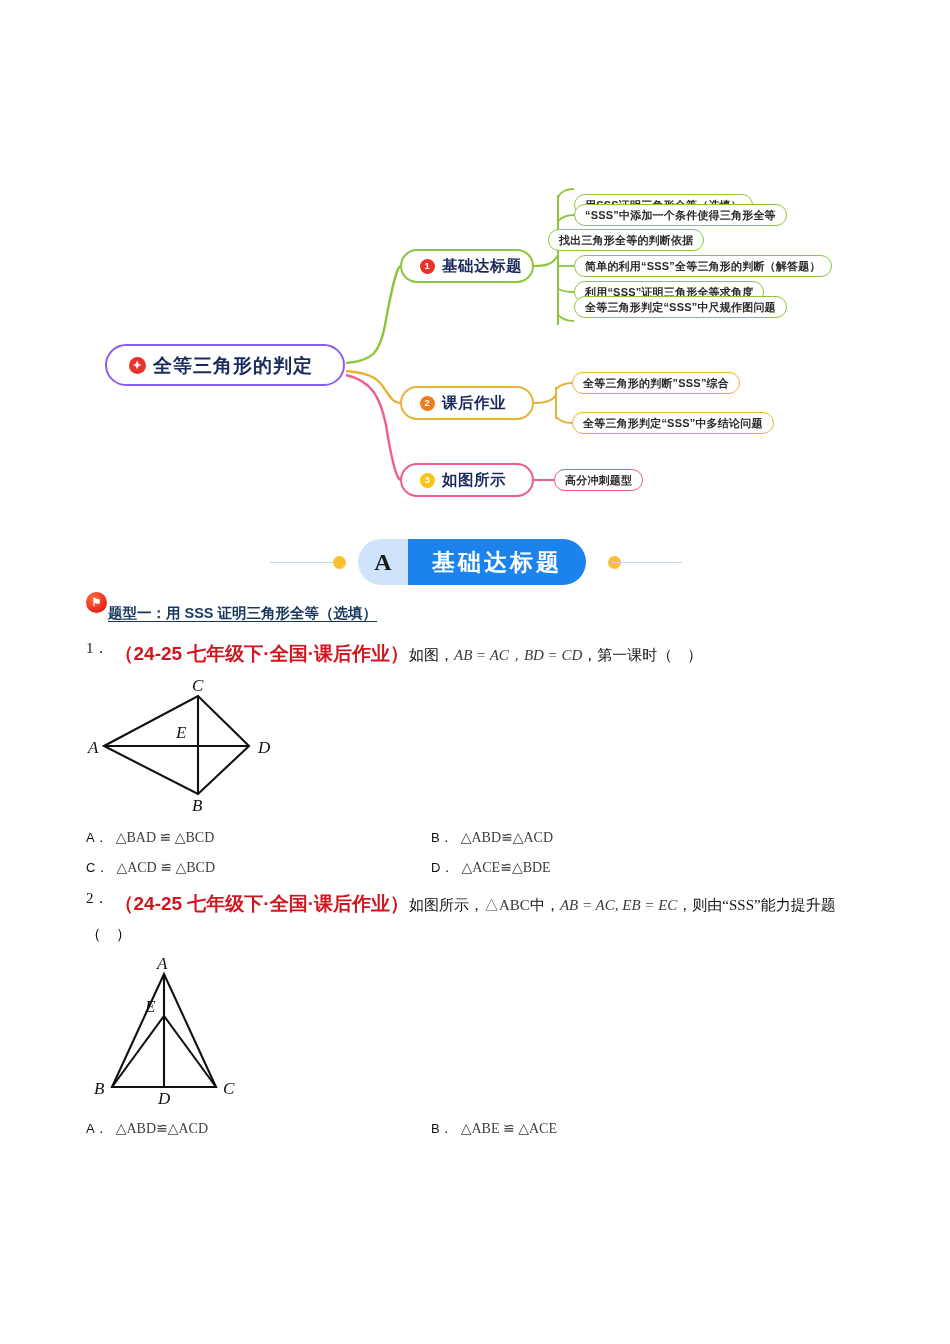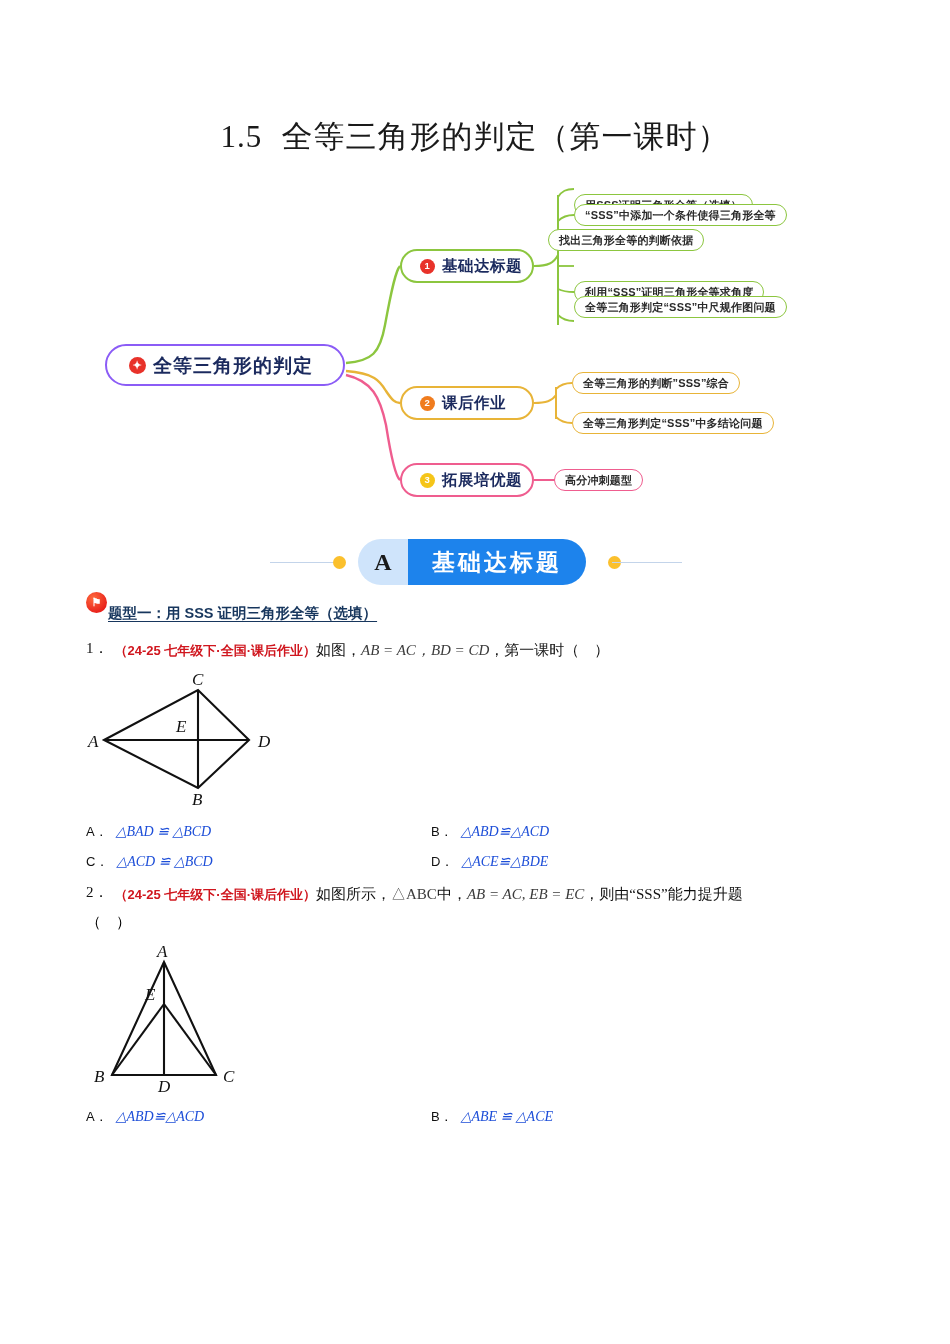--- a/index.html
+++ b/index.html
@@ -137,51 +137,47 @@
     background:radial-gradient(circle at 35% 30%, #ff6a3d 0%, #e8201a 75%);
     display:flex; align-items:center; justify-content:center;
     color:#fff; font-size:11px; line-height:1;
   }
 
   .qline {
     font-family:"Liberation Serif", serif;
     font-size:15px; color:#111; line-height:1.55;
     margin:0;
   }
-  .qline .src { color:#d0161e; font-weight:bold; font-family:"Liberation Sans", sans-serif; font-size:13px; }
+  .qline .src { color:#d0161e; font-weight:bold; font-family:"Liberation Sans", sans-serif; font-size:19px; }
   .math { font-family:"Liberation Serif", serif; font-style:italic; color:#3b3b3b; }
   .qnum { font-family:"Liberation Serif", serif; font-size:15px; color:#111; }
 
   .q-row { display:flex; align-items:flex-start; gap:6px; }
   .q-row .qnum { flex:0 0 auto; padding-top:0px; }
   .q-body { flex:1 1 auto; }
 
   .cont-line { margin:6px 0 0 0; font-family:"Liberation Serif", serif; font-size:15px; }
 
   .figure { margin:10px 0 0 0; }
 
   .opts { margin-top:12px; }
   .opt-row { display:flex; margin-bottom:12px; }
   .opt {
     width:345px; display:flex; align-items:baseline; gap:8px;
     font-family:"Liberation Serif", serif; font-size:14px;
   }
   .opt .lbl { font-family:"Liberation Sans", sans-serif; font-size:13px; color:#111; }
-  .opt .val { font-style:italic; color:#1d4ed8; white-space:nowrap; }
+  .opt .val { color:#404040; white-space:nowrap; }
   .tri { font-style:normal; }
 </style>
 </head>
 <body>
 
 <div class="page">
 
-  <div class="doc-title">
-    <span class="num">1.5</span>&nbsp;
-    <span>全等三角形的判定（第一课时）</span>
-  </div>
 
   <div class="mindmap">
     <svg width="800" height="340">
 
       <path d="M266,188 C292,186 300,178 305,150 C312,112 316,95 320,91" fill="none" stroke="#8cc63f" stroke-width="2.4"></path>
 
       <path d="M266,196 C294,198 300,206 306,216 C312,225 315,228 320,228" fill="none" stroke="#e8b438" stroke-width="2.4"></path>
 
       <path d="M266,200 C292,206 300,222 306,250 C312,288 316,302 320,305" fill="none" stroke="#ef5d8f" stroke-width="2.4"></path>
 
@@ -210,26 +206,27 @@
     <div class="node lv1 green">
       <span class="badge b1">1</span>
       <span>基础达标题</span>
     </div>
     <div class="node lv1 orange">
       <span class="badge b2">2</span>
       <span>课后作业</span>
     </div>
     <div class="node lv1 pink">
       <span class="badge b3">3</span>
-      <span>拓展培优题</span>
+      <span>如图所示</span>
     </div>
 
     <div class="leaf green" style="left:494px; top:3px;margin-top:16px;">用SSS证明三角形全等（选填）</div>
     <div class="leaf green" style="left:494px; top:29px;text-align:center;">“SSS”中添加一个条件使得三角形全等</div>
     <div class="leaf green" style="left:468px; top:54px;">找出三角形全等的判断依据</div>
+    <div class="leaf green" style="left:494px; top:80px;">简单的利用“SSS”全等三角形的判断（解答题）</div>
     <div class="leaf green" style="left:494px; top:106px;">利用“SSS”证明三角形全等求角度</div>
     <div class="leaf green" style="left:494px; top:121px;">全等三角形判定“SSS”中尺规作图问题</div>
 
     <div class="leaf orange" style="left:492px; top:197px;">全等三角形的判断”SSS”综合</div>
     <div class="leaf orange" style="left:492px; top:237px;">全等三角形判定“SSS”中多结论问题</div>
 
     <div class="leaf pink" style="left:474px; top:294px;">高分冲刺题型</div>
   </div>
 
   <div class="banner-wrap">

